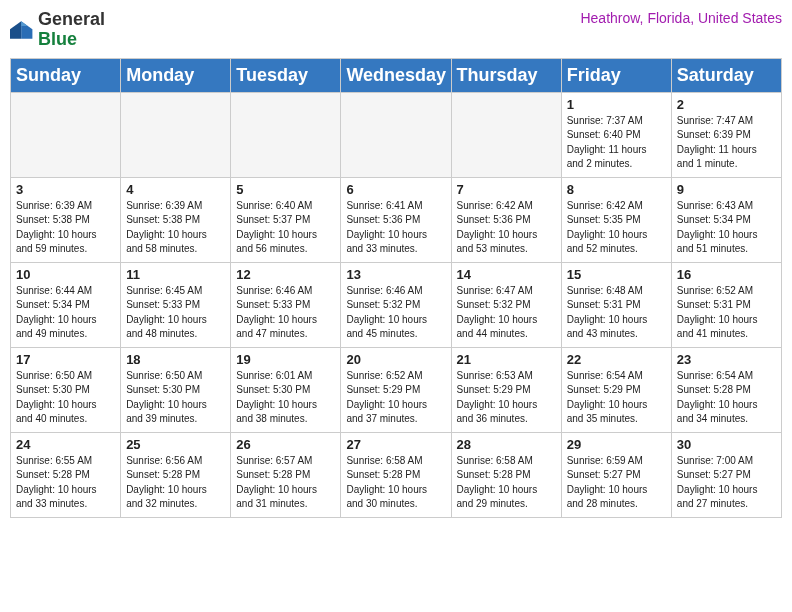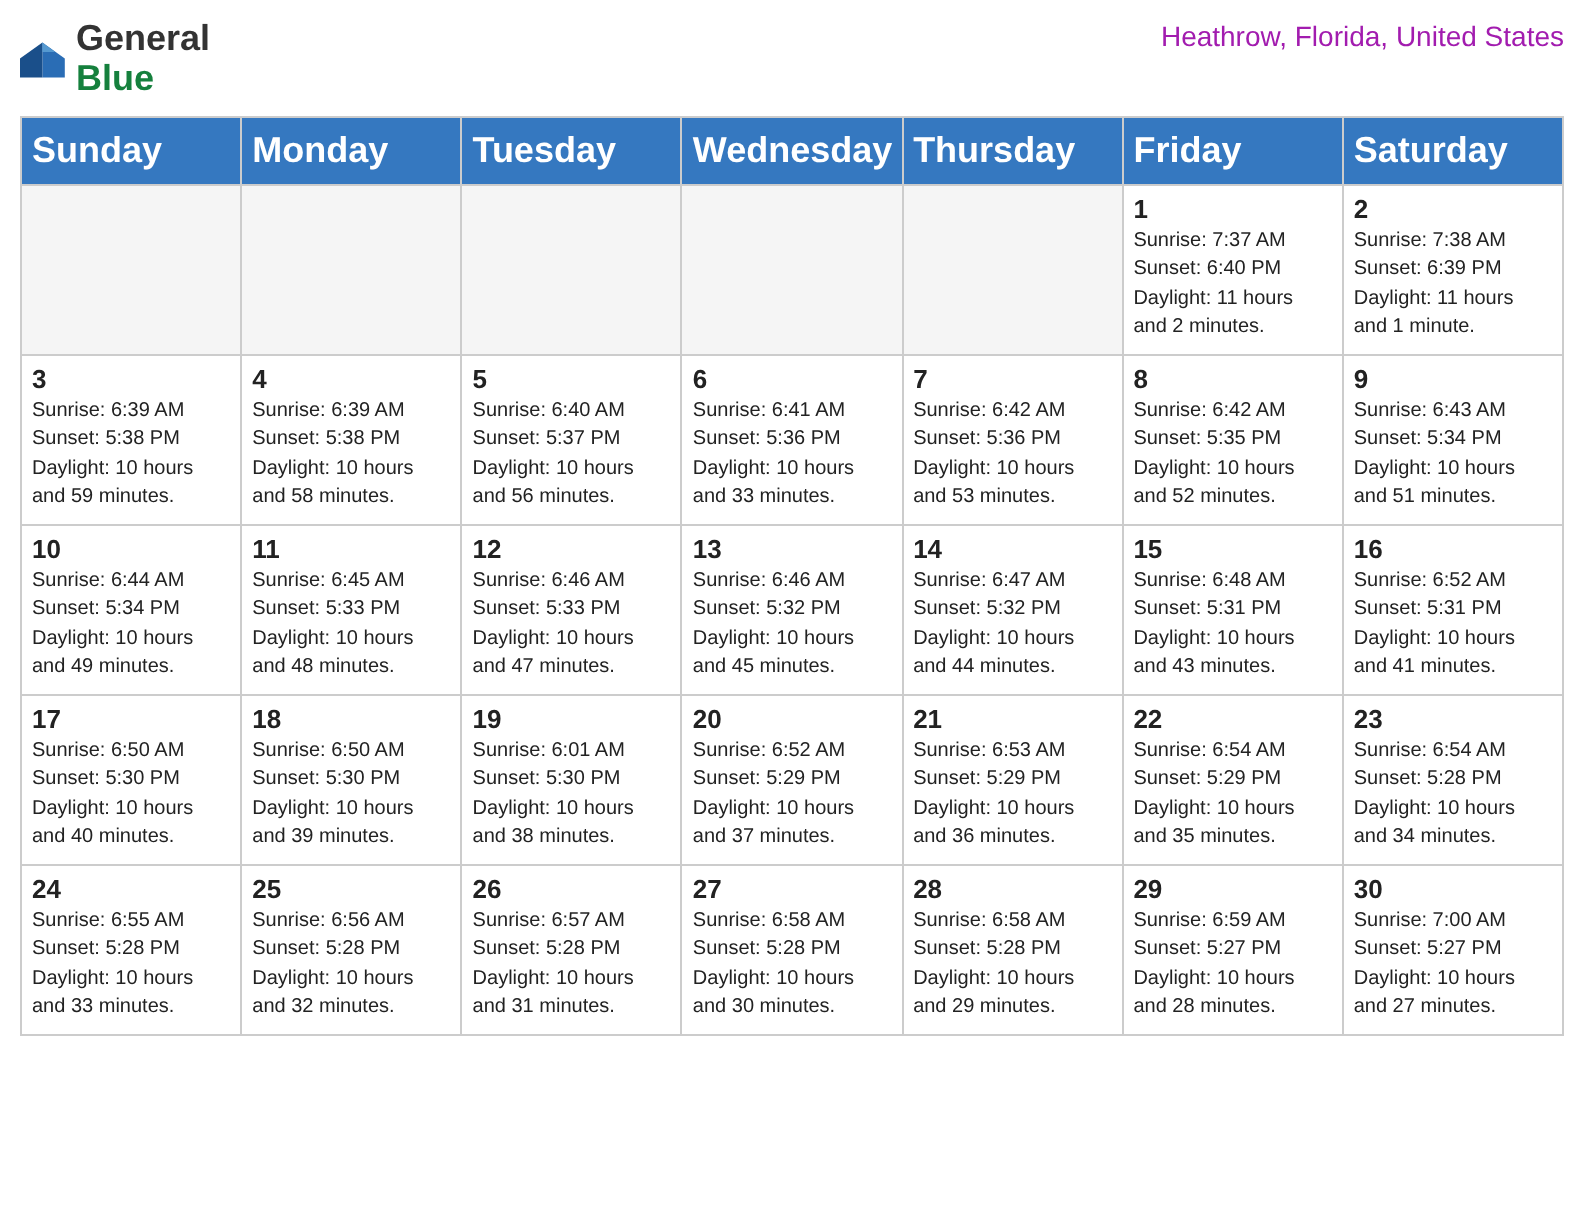--- a/index.html
+++ b/index.html
@@ -118,21 +118,21 @@
         <td class="empty"></td>
         <td class="empty"></td>
         <td class="empty"></td>
         <td class="empty"></td>
         <td>
           <div class="day-num">1</div>
           <div class="day-info"><span>Sunrise: 7:37 AM</span><br><span>Sunset: 6:40 PM</span><br><span>Daylight: 11 hours and 2 minutes.</span></div>
         </td>
         <td>
           <div class="day-num">2</div>
-          <div class="day-info"><span>Sunrise: 7:38 AM</span><br><span>Sunset: 6:39 PM</span><br><span>Daylight: 11 hours and 1 minute.</span></div>
+          <div class="day-info"><span>Sunrise: 7:47 AM</span><br><span>Sunset: 6:39 PM</span><br><span>Daylight: 11 hours and 1 minute.</span></div>
         </td>
       </tr>
       <tr>
         <td>
           <div class="day-num">3</div>
           <div class="day-info"><span>Sunrise: 6:39 AM</span><br><span>Sunset: 5:38 PM</span><br><span>Daylight: 10 hours and 59 minutes.</span></div>
         </td>
         <td>
           <div class="day-num">4</div>
           <div class="day-info"><span>Sunrise: 6:39 AM</span><br><span>Sunset: 5:38 PM</span><br><span>Daylight: 10 hours and 58 minutes.</span></div>

